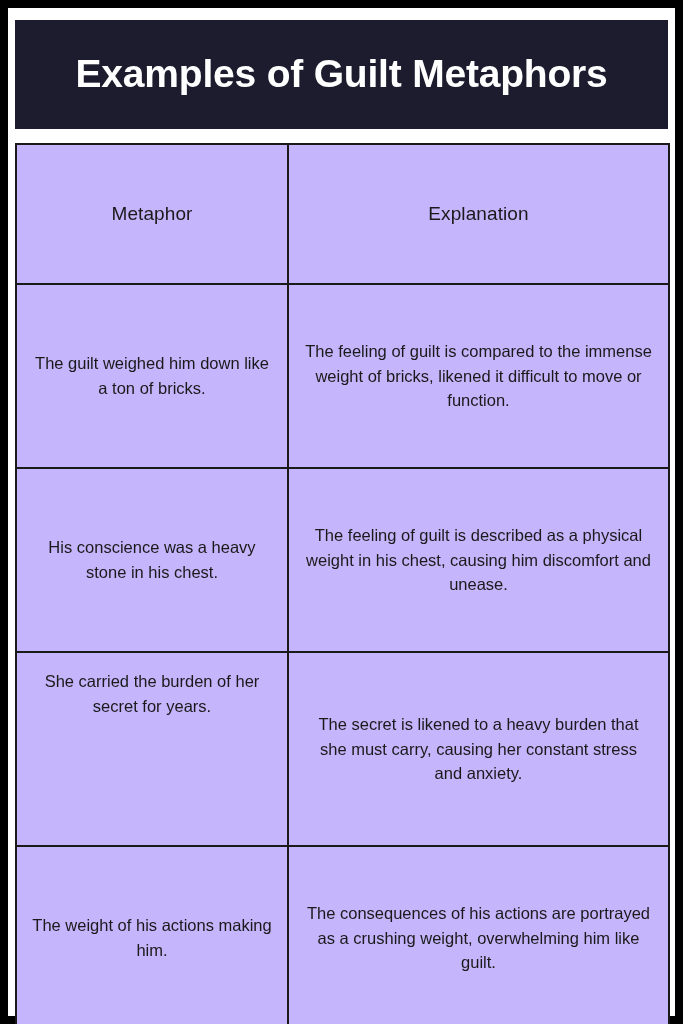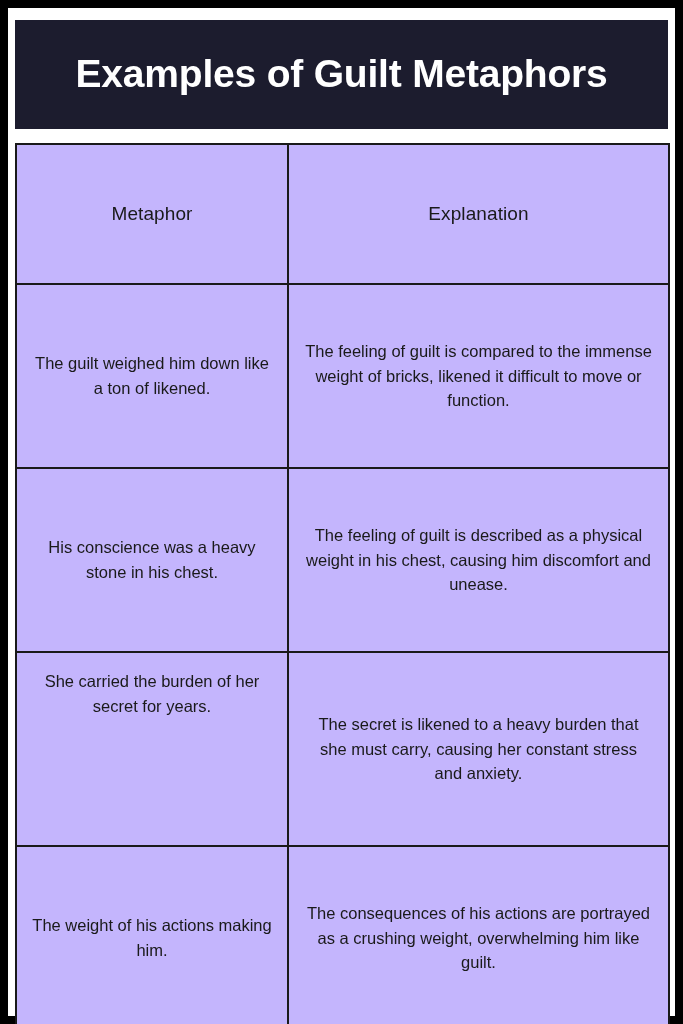--- a/index.html
+++ b/index.html
@@ -120,21 +120,21 @@
           <col class="col-explanation">
         </colgroup>
         <thead>
           <tr class="head-row">
             <th>Metaphor</th>
             <th>Explanation</th>
           </tr>
         </thead>
         <tbody>
           <tr class="body-row row-1">
-            <td class="cell-metaphor">The guilt weighed him down like a ton of likened.</td>
+            <td class="cell-metaphor">The guilt weighed him down like a ton of bricks.</td>
             <td class="cell-explanation">The feeling of guilt is compared to the immense weight of bricks, likened it difficult to move or function.</td>
           </tr>
           <tr class="body-row row-3">
             <td class="cell-metaphor">His conscience was a heavy stone in his chest.</td>
             <td class="cell-explanation">The feeling of guilt is described as a physical weight in his chest, causing him discomfort and unease.</td>
           </tr>
           <tr class="body-row row-2">
             <td class="cell-metaphor">She carried the burden of her secret for years.</td>
             <td class="cell-explanation">The secret is likened to a heavy burden that she must carry, causing her constant stress and anxiety.</td>
           </tr>

